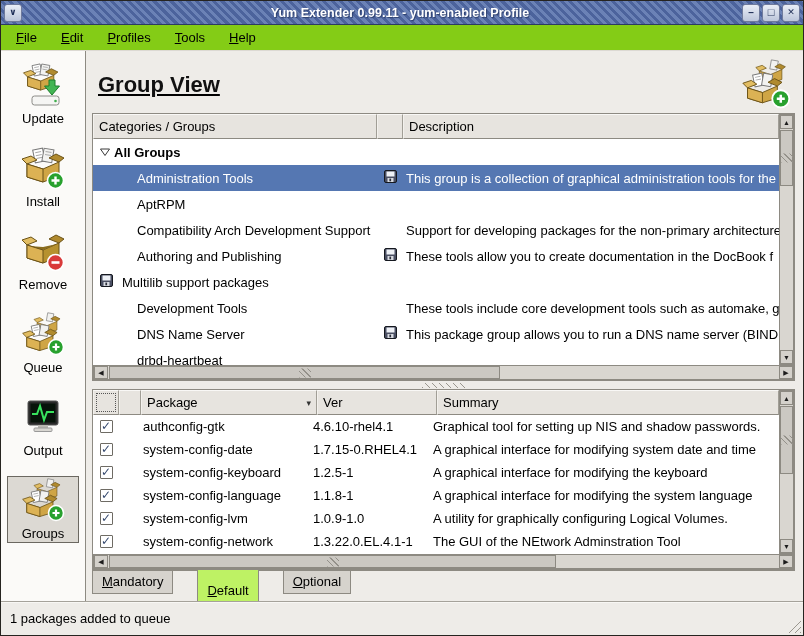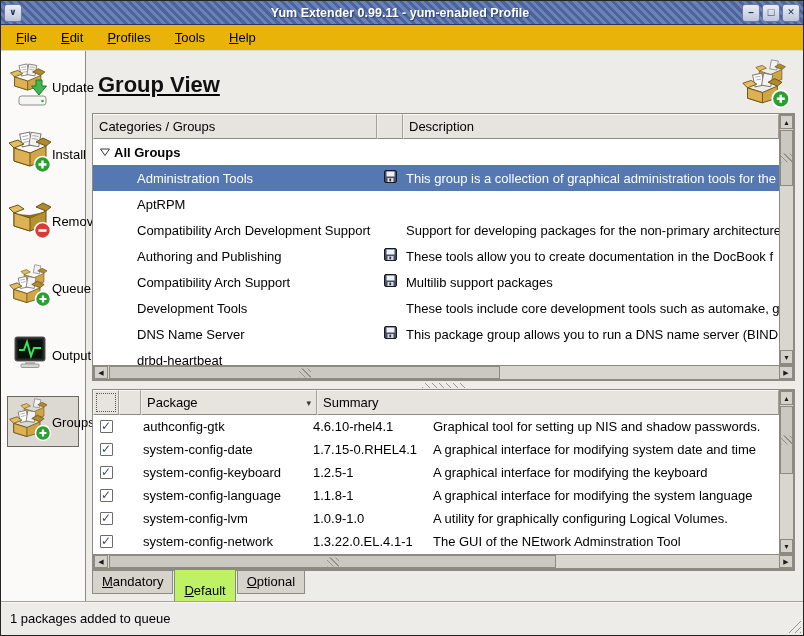--- a/index.html
+++ b/index.html
@@ -16,31 +16,31 @@
     background:linear-gradient(#e9edf6,#bcc5da); color:#1e2d55; display:flex; align-items:center; justify-content:center;
     font-size:10px; font-weight:bold; line-height:1; }
   .tb-left { margin-left:3px; }
   .tb-right { margin-left:auto; margin-right:3px; display:flex; gap:2px; }
   .glyph-min::after { content:"\2013"; }
   .glyph-max::after { content:"\25A1"; font-size:11px; }
   .glyph-close::after { content:"\2715"; font-size:9px; }
   .glyph-menu::after { content:"\2228"; font-size:9px; }
 
   
-  .menubar { height:26px; flex:0 0 26px; display:flex; align-items:center; background:#eab308; padding-left:6px; border-bottom:1px solid #dcd9d3; }
+  .menubar { height:26px; flex:0 0 26px; display:flex; align-items:center; background:#84cc16; padding-left:6px; border-bottom:1px solid #dcd9d3; }
   .menu-item { padding:3px 9px; margin-right:6px; }
   .menu-item u { text-decoration:underline; }
 
   
   .content { flex:1 1 auto; display:flex; min-height:0; }
 
   
   .sidebar { width:85px; flex:0 0 85px; background:#fbfaf8; border-right:1px solid #8d8a82; padding-top:10px;
     display:flex; flex-direction:column; align-items:center; gap:16px; }
-  .side-item { width:72px; display:flex; flex-direction:row; align-items:center; border:1px solid transparent; padding:1px 0; }
+  .side-item { width:72px; display:flex; flex-direction:column; align-items:center; border:1px solid transparent; padding:1px 0; }
   .side-item.active { background:#dcd9d3; border:1px solid #6b6861; }
   .side-label { font-size:13px; margin-top:1px; }
 
   
   .main { flex:1 1 auto; padding:6px 8px 0 6px; display:flex; flex-direction:column; min-width:0; }
   .head-row { height:56px; flex:0 0 56px; display:flex; align-items:center; justify-content:space-between; padding:0 2px 0 6px;text-decoration:underline; }
   .page-title { font-size:22px; font-weight:600; color:#111; }
 
   
   .tframe { border:1px solid #8d8a82; background:#fff; display:grid; }
@@ -90,21 +90,21 @@
   .vsb .sb-thumb { left:0; width:13px; }
   .hsb .sb-thumb { top:0; height:13px; }
   .sb-thumb::after { content:""; position:absolute; left:50%; top:50%; width:12px; height:9px; transform:translate(-50%,-50%);
     background:repeating-linear-gradient(45deg,#94918a 0 1px,transparent 1px 4px); }
 
   
   .splitter { height:8px; flex:0 0 8px; display:flex; align-items:center; justify-content:center; }
   .splitter .grip { width:44px; height:5px; background:repeating-linear-gradient(45deg,#9a978f 0 1px,transparent 1px 5px); }
 
   
-  .tabs { height:27px; flex:0 0 27px; display:flex; align-items:flex-start; border-top:1px solid #8d8a82; }
+  .tabs { height:27px; flex:0 0 27px; display:flex; align-items:flex-start; border-top:1px solid #8d8a82;gap:23px; }
   .tab { padding:3px 9px 4px 9px; background:#d6d3cd; border:1px solid #8d8a82; border-top:none; margin-right:1px; font-size:13px; }
   .tab u { text-decoration:underline; }
   .tab.active { background:#bef264; margin-top:-1px; padding-top:13px; border-top:none; position:relative; }
 
   
   .statusbar { height:34px; flex:0 0 34px; background:#eeece8; border-top:1px solid #a5a29a; position:relative;
     display:flex; align-items:center; padding-left:9px; box-shadow:inset 0 1px 0 #f8f7f4; }
   .resize-grip { position:absolute; right:2px; bottom:2px; width:14px; height:14px;
     background:repeating-linear-gradient(135deg,transparent 0 3px,#9a978f 3px 4px);
     clip-path:polygon(100% 0,100% 100%,0 100%); }
@@ -420,28 +420,20 @@
                     <rect x="2.5" y="1.5" width="8" height="5" fill="#eef1f6"></rect>
                     <rect x="3.5" y="8" width="6" height="4" fill="#d8dbe2"></rect>
                     <rect x="5.4" y="8.6" width="1.7" height="2.7" fill="#2a2d38"></rect>
                   </svg>
                 </span>
               </div>
               <div class="gc gc-desc">These tools allow you to create documentation in the DocBook f</div>
             </div>
 
             <div class="grow">
-              <div class="gc gc-label">
-                <span class="expander" style="visibility: hidden;">
-                  <svg width="12" height="12" viewBox="0 0 12 12">
-                    <path d="M1.5 3 L10.5 3 L6 9.5 Z" fill="none" stroke="#3a3a3a"></path>
-                  </svg>
-                </span>
-                <span>Compatibility Arch Support</span>
-              </div>
               <div class="gc gc-icon">
                 <span>
                   <svg width="13" height="13" viewBox="0 0 13 13">
                     <rect x="0.5" y="0.5" width="12" height="12" rx="1.5" fill="#4a4f63" stroke="#15181f"></rect>
                     <rect x="2.5" y="1.5" width="8" height="5" fill="#eef1f6"></rect>
                     <rect x="3.5" y="8" width="6" height="4" fill="#d8dbe2"></rect>
                     <rect x="5.4" y="8.6" width="1.7" height="2.7" fill="#2a2d38"></rect>
                   </svg>
                 </span>
               </div>
@@ -553,20 +545,21 @@
         </div>
 
       <div class="tframe packages">
         <div class="thead">
           <div class="hcell dotted-box" style="width:26px"></div>
           <div class="hcell" style="width:22px"></div>
           <div class="hcell" style="width:176px">
             <span>Package</span>
             <span class="sort-arrow">▾</span>
           </div>
+          <div class="hcell" style="width:120px">Ver</div>
           <div class="hcell flex">Summary</div>
         </div>
         <div class="tview">
 
             <div class="prow">
               <div class="pc pc-check">
                 <span class="cb checked">
                   <span class="mark">✓</span>
                 </span>
               </div>

